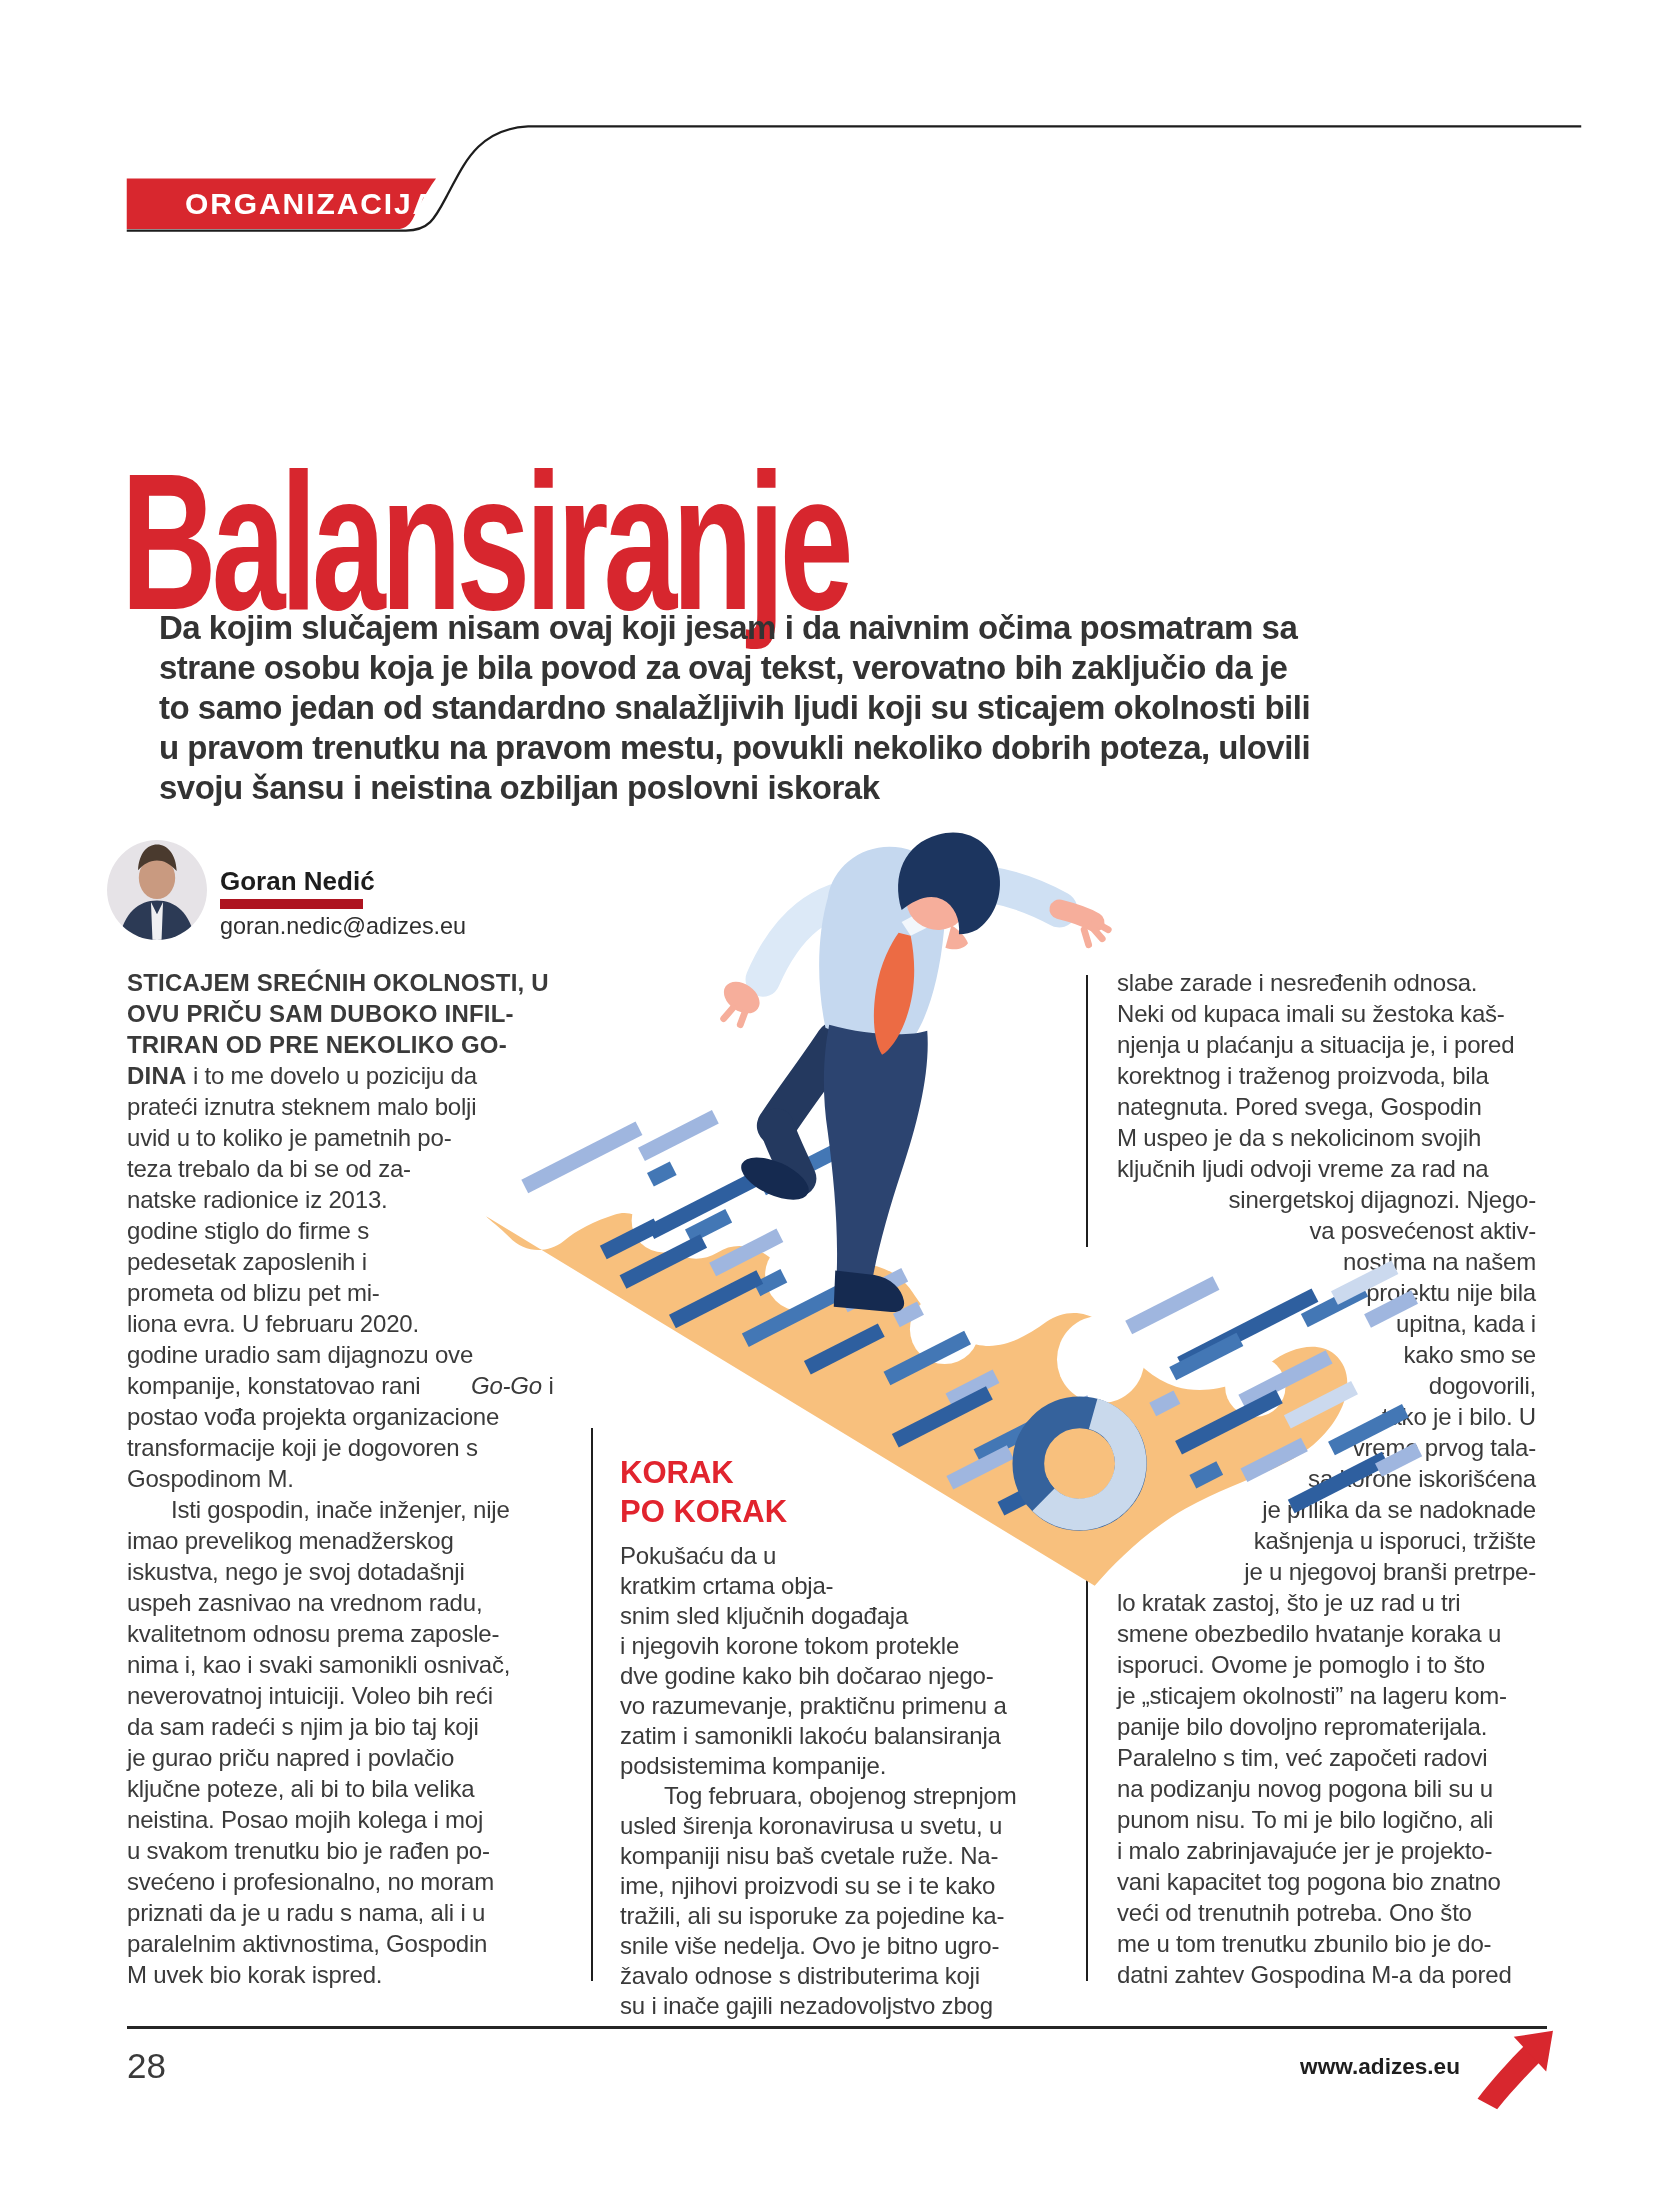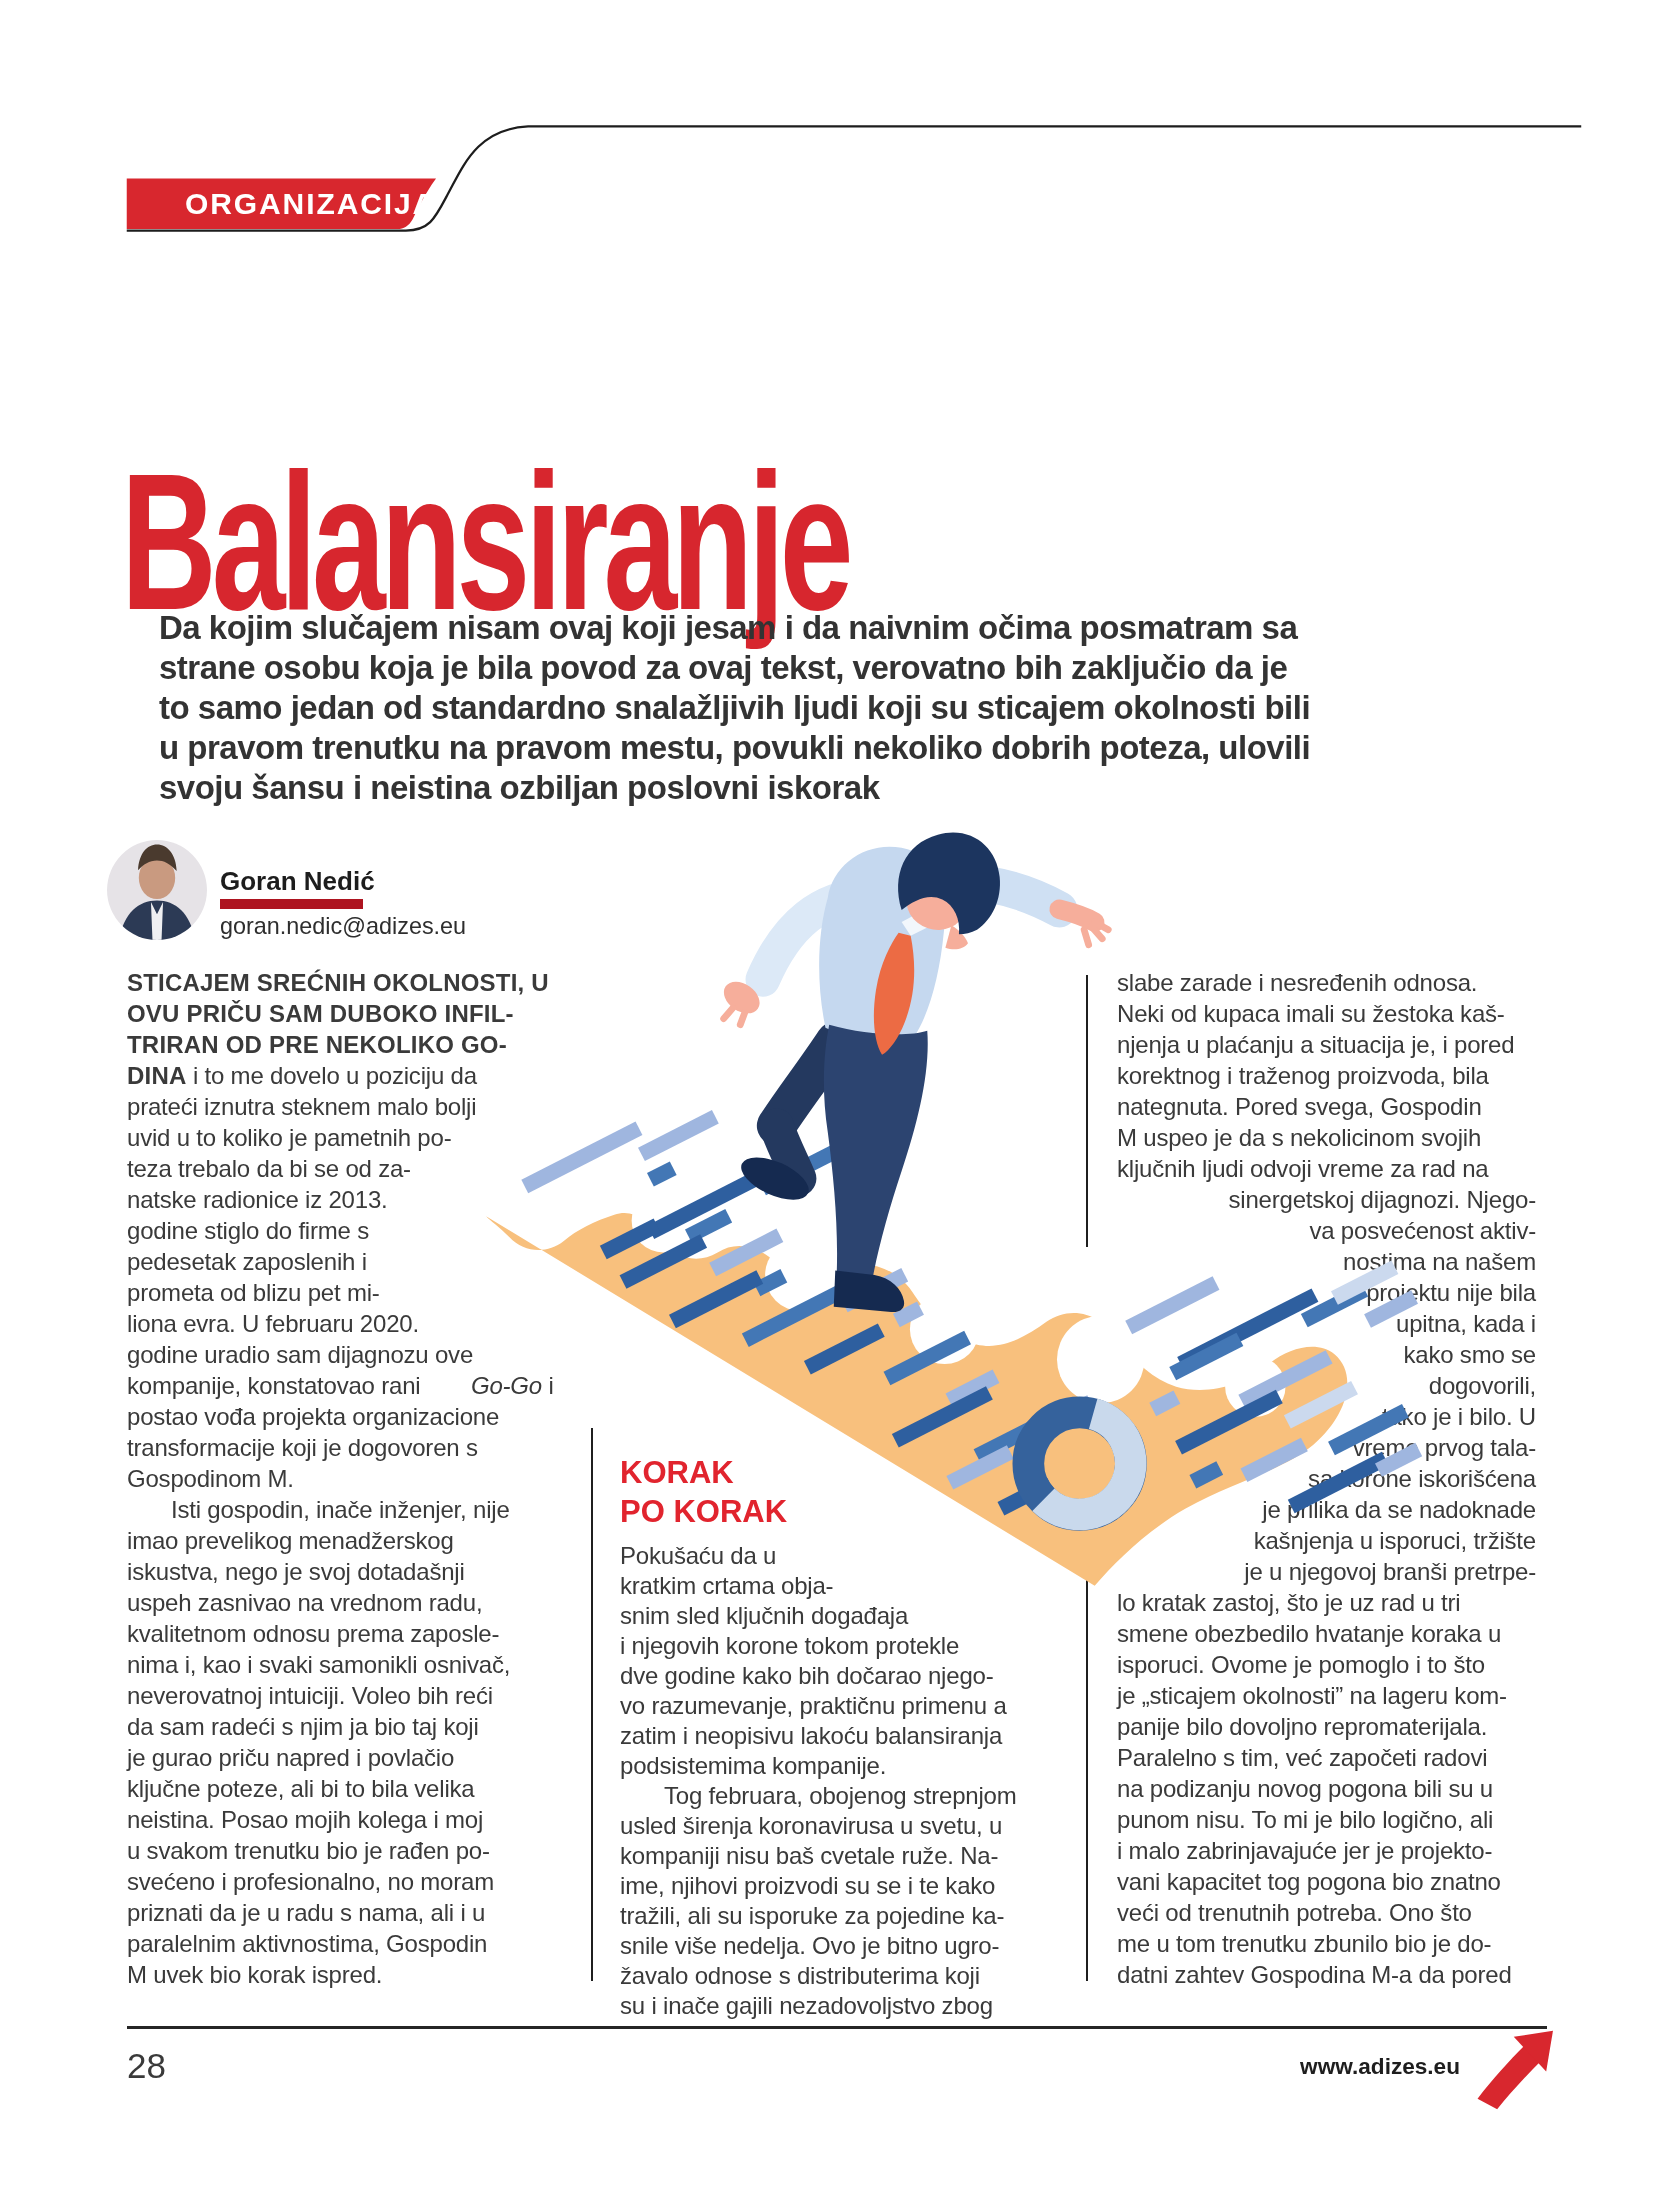--- a/index.html
+++ b/index.html
@@ -124,21 +124,21 @@
       <div class="tl"><span>KORAK</span></div>
       <div class="tl"><span>PO KORAK</span></div>
     </div>
   <div class="abs col" id="col2-body">
       <div class="tl"><span>Pokušaću da u</span></div>
       <div class="tl"><span>kratkim crtama obja-</span></div>
       <div class="tl"><span>snim sled ključnih događaja</span></div>
       <div class="tl"><span>i njegovih korone tokom protekle</span></div>
       <div class="tl"><span>dve godine kako bih dočarao njego-</span></div>
       <div class="tl"><span>vo razumevanje, praktičnu primenu a</span></div>
-      <div class="tl"><span>zatim i neopisivu lakoću balansiranja</span></div>
+      <div class="tl"><span>zatim i samonikli lakoću balansiranja</span></div>
       <div class="tl"><span>podsistemima kompanije.</span></div>
       <div class="tl ind"><span>Tog februara, obojenog strepnjom</span></div>
       <div class="tl"><span>usled širenja koronavirusa u svetu, u</span></div>
       <div class="tl"><span>kompaniji nisu baš cvetale ruže. Na-</span></div>
       <div class="tl"><span>ime, njihovi proizvodi su se i te kako</span></div>
       <div class="tl"><span>tražili, ali su isporuke za pojedine ka-</span></div>
       <div class="tl"><span>snile više nedelja. Ovo je bitno ugro-</span></div>
       <div class="tl"><span>žavalo odnose s distributerima koji</span></div>
       <div class="tl"><span>su i inače gajili nezadovoljstvo zbog</span></div>
     </div>

